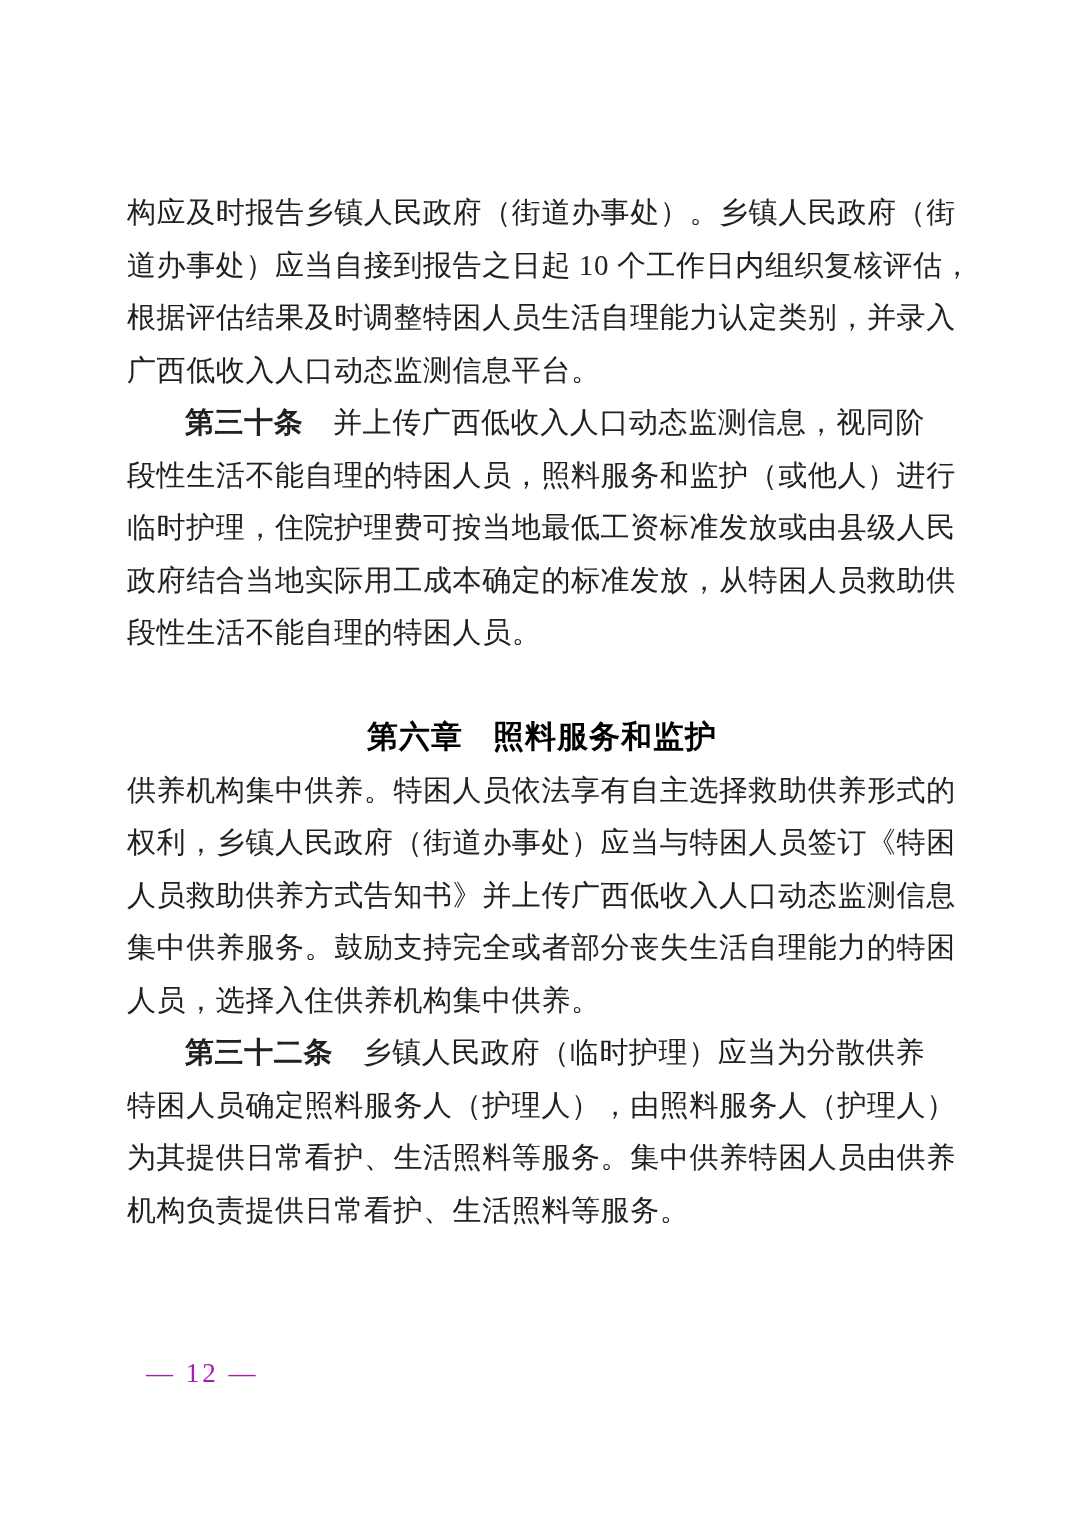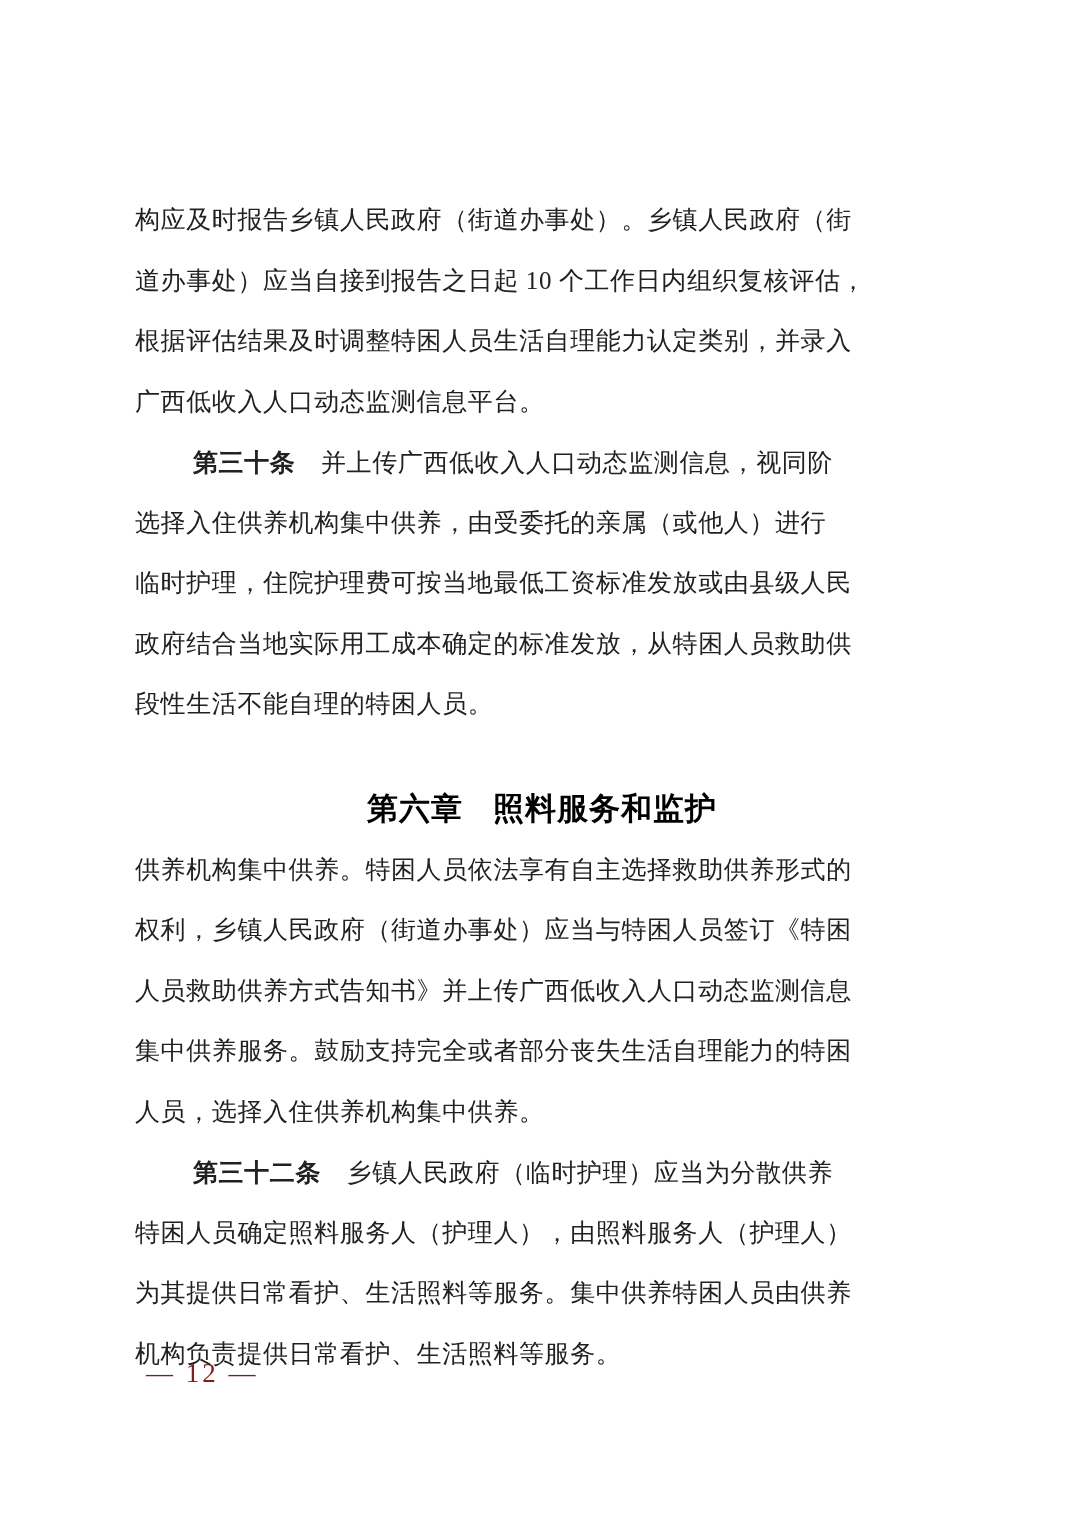--- a/index.html
+++ b/index.html
@@ -14,24 +14,24 @@
     background: #ffffff;
     color: #212121;
     overflow: hidden;
   }
   .content {
     position: absolute;
     left: 127px; top: 186px;
     width: 830px;
   }
   .ln {
-    margin: 8px;
+    margin: 0;
     height: 52.5px;
     line-height: 52.5px;
-    font-size: 25px;
+    font-size: 29px;
     letter-spacing: 0.6px;
     white-space: nowrap;
   }
   .ln.start { padding-left: 58px; }
   .lead {
     font-weight: 700;
     font-family: "Liberation Sans", "DejaVu Sans", sans-serif;
   }
   .chapter {
     margin: 52.5px 0 0 0;
@@ -44,36 +44,36 @@
     letter-spacing: 1px;
     color: #000000;
   }
   .chap-gap { display: inline-block; width: 30px; }
   .pageno {
     position: absolute;
     left: 146px; top: 1347px;
     height: 52px; line-height: 52px;
     font-size: 27px;
     letter-spacing: 3px;
-    color: #7f1d1d;
+    color: #a21caf;
   }
 </style>
 </head>
 <body>
 
 <div class="page">
   <main class="content">
 
     <p class="ln"><span>构应及时报告乡镇人民政府（街道办事处）。乡镇人民政府（街</span></p>
     <p class="ln"><span>道办事处）应当自接到报告之日起 10 个工作日内组织复核评估，</span></p>
     <p class="ln"><span>根据评估结果及时调整特困人员生活自理能力认定类别，并录入</span></p>
     <p class="ln"><span>广西低收入人口动态监测信息平台。</span></p>
 
     <p class="ln start"><b class="lead">第三十条</b><span>　并上传广西低收入人口动态监测信息，视同阶</span></p>
-    <p class="ln"><span>选择入住供养机构集中供养，由受委托的亲属（或他人）进行</span></p>
+    <p class="ln"><span>段性生活不能自理的特困人员，照料服务和监护（或他人）进行</span></p>
     <p class="ln"><span>临时护理，住院护理费可按当地最低工资标准发放或由县级人民</span></p>
     <p class="ln"><span>政府结合当地实际用工成本确定的标准发放，从特困人员救助供</span></p>
     <p class="ln"><span>段性生活不能自理的特困人员。</span></p>
 
     <h2 class="chapter"><span>第六章</span><span class="chap-gap"></span><span>照料服务和监护</span></h2>
 
     <p class="ln"><span>供养机构集中供养。特困人员依法享有自主选择救助供养形式的</span></p>
     <p class="ln"><span>权利，乡镇人民政府（街道办事处）应当与特困人员签订《特困</span></p>
     <p class="ln"><span>人员救助供养方式告知书》并上传广西低收入人口动态监测信息</span></p>
     <p class="ln"><span>集中供养服务。鼓励支持完全或者部分丧失生活自理能力的特困</span></p>

